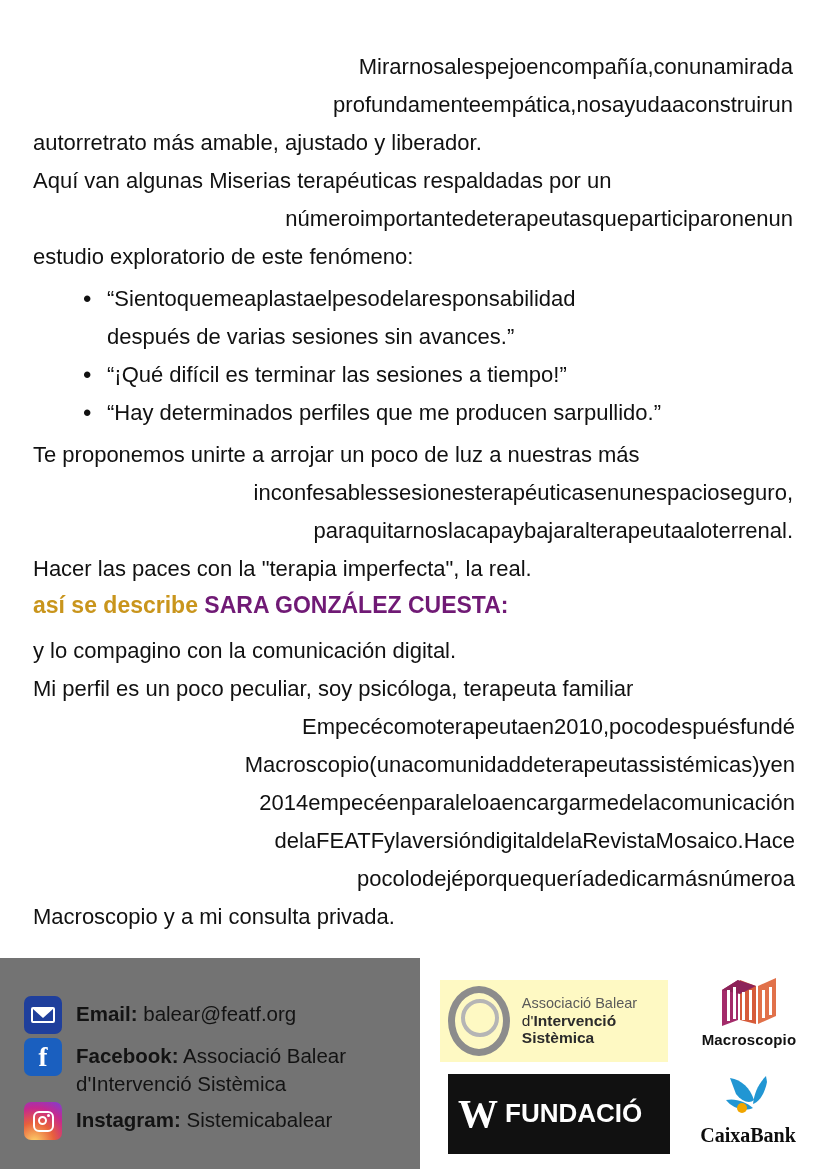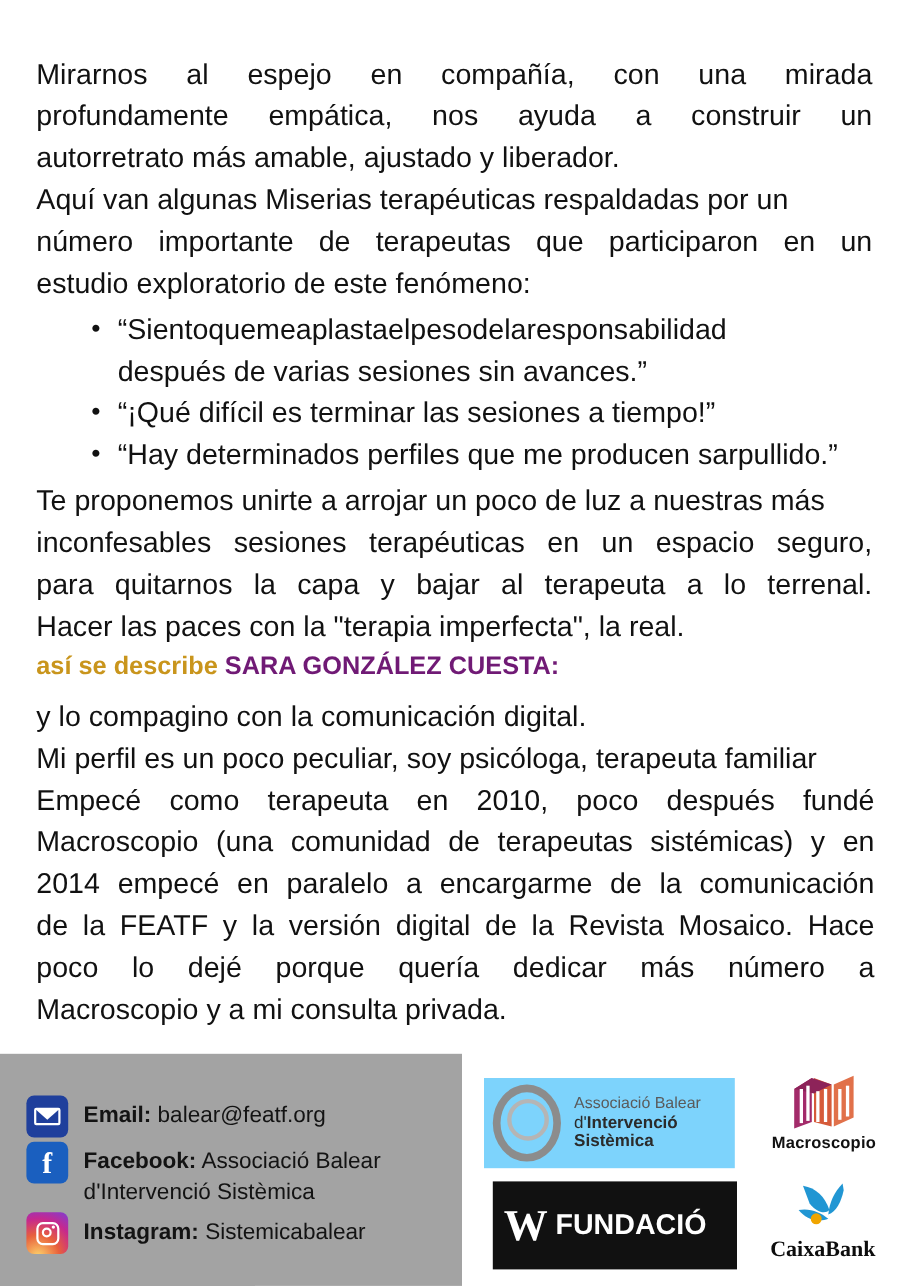--- a/index.html
+++ b/index.html
@@ -69,43 +69,43 @@
   }
   .profile-text {
     position: absolute;
     left: 33px;
     top: 632px;
     width: 762px;
   }
   
   .jline {
     display: flex;
-    justify-content: space-between;
-    font-size: 26px;
+    justify-content: flex-end;
+    font-size: 22px;
     line-height: 38px;
     color: #111111;
   }
   .jline.nojust {
     display: block;
   }
   
   .footer {
     position: absolute;
     left: 0;
     top: 958px;
     width: 826px;
     height: 211px;
   }
   .footer-left {
     position: absolute;
     left: 0;
     top: 0;
     width: 420px;
     height: 211px;
-    background: #a3a3a3;
+    background: #737373;
   }
   .contact-list {
     position: absolute;
     left: 24px;
     top: 38px;
     width: 390px;
   }
   .contact-row {
     display: flex;
     align-items: flex-start;
@@ -177,21 +177,21 @@
     border-right: 10px solid transparent;
     border-top: 9px solid #fff;
   }
   
   .logo-abis {
     position: absolute;
     left: 440px;
     top: 22px;
     width: 228px;
     height: 82px;
-    background: #7dd3fc;
+    background: #fef9c3;
     display: flex;
     align-items: center;
   }
   .abis-ring {
     width: 56px; height: 56px;
     border-radius: 50%;
     border: 7px solid #8c8c8c;
     margin-left: 8px;
     margin-right: 12px;
     position: relative;

